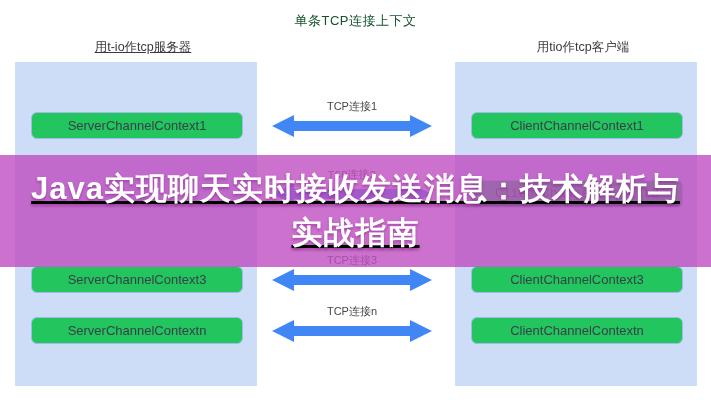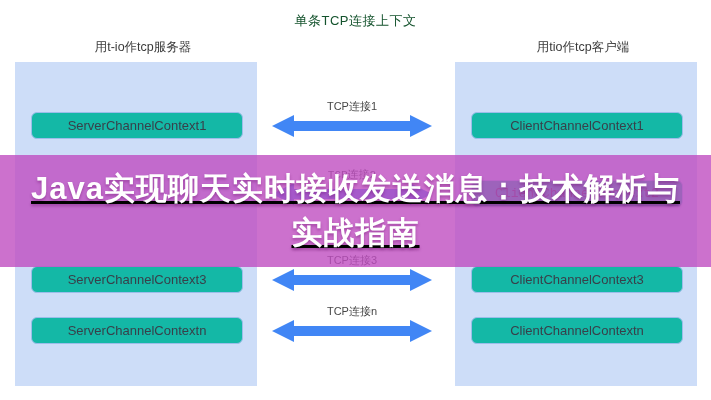--- a/index.html
+++ b/index.html
@@ -12,34 +12,34 @@
   }
   .main-title{
     position:absolute;top:12px;left:0;width:711px;
     text-align:center;font-size:13px;color:#14532d;
     letter-spacing:0.5px;
   }
   .col-label{
     position:absolute;top:39px;width:242px;
     text-align:center;font-size:12.5px;color:#3a3a3a;
   }
-  .col-label.left{left:22px;}
+  .col-label.left{left:22px;text-decoration:underline;}
   .col-label.right{left:462px;}
   .panel{
     position:absolute;top:62px;width:242px;height:324px;
     background:#cdddf8;
   }
   .panel.left{left:15px;}
   .panel.right{left:455px;}
   .row{
     position:absolute;left:0;width:711px;height:56px;
   }
   .ctx-box{
     position:absolute;top:14px;width:212px;height:27px;
-    background:#14b8a6;border:1px solid #9cbdea;border-radius:6px;
+    background:#22c55e;border:1px solid #9cbdea;border-radius:6px;
     display:flex;align-items:center;justify-content:center;
     font-size:13px;color:#38404a;
     box-sizing:border-box;
   }
   .ctx-box.server{left:31px;}
   .ctx-box.client{left:471px;}
   .conn-label{
     position:absolute;left:272px;top:1px;width:160px;
     text-align:center;font-size:11px;color:#474747;
   }

